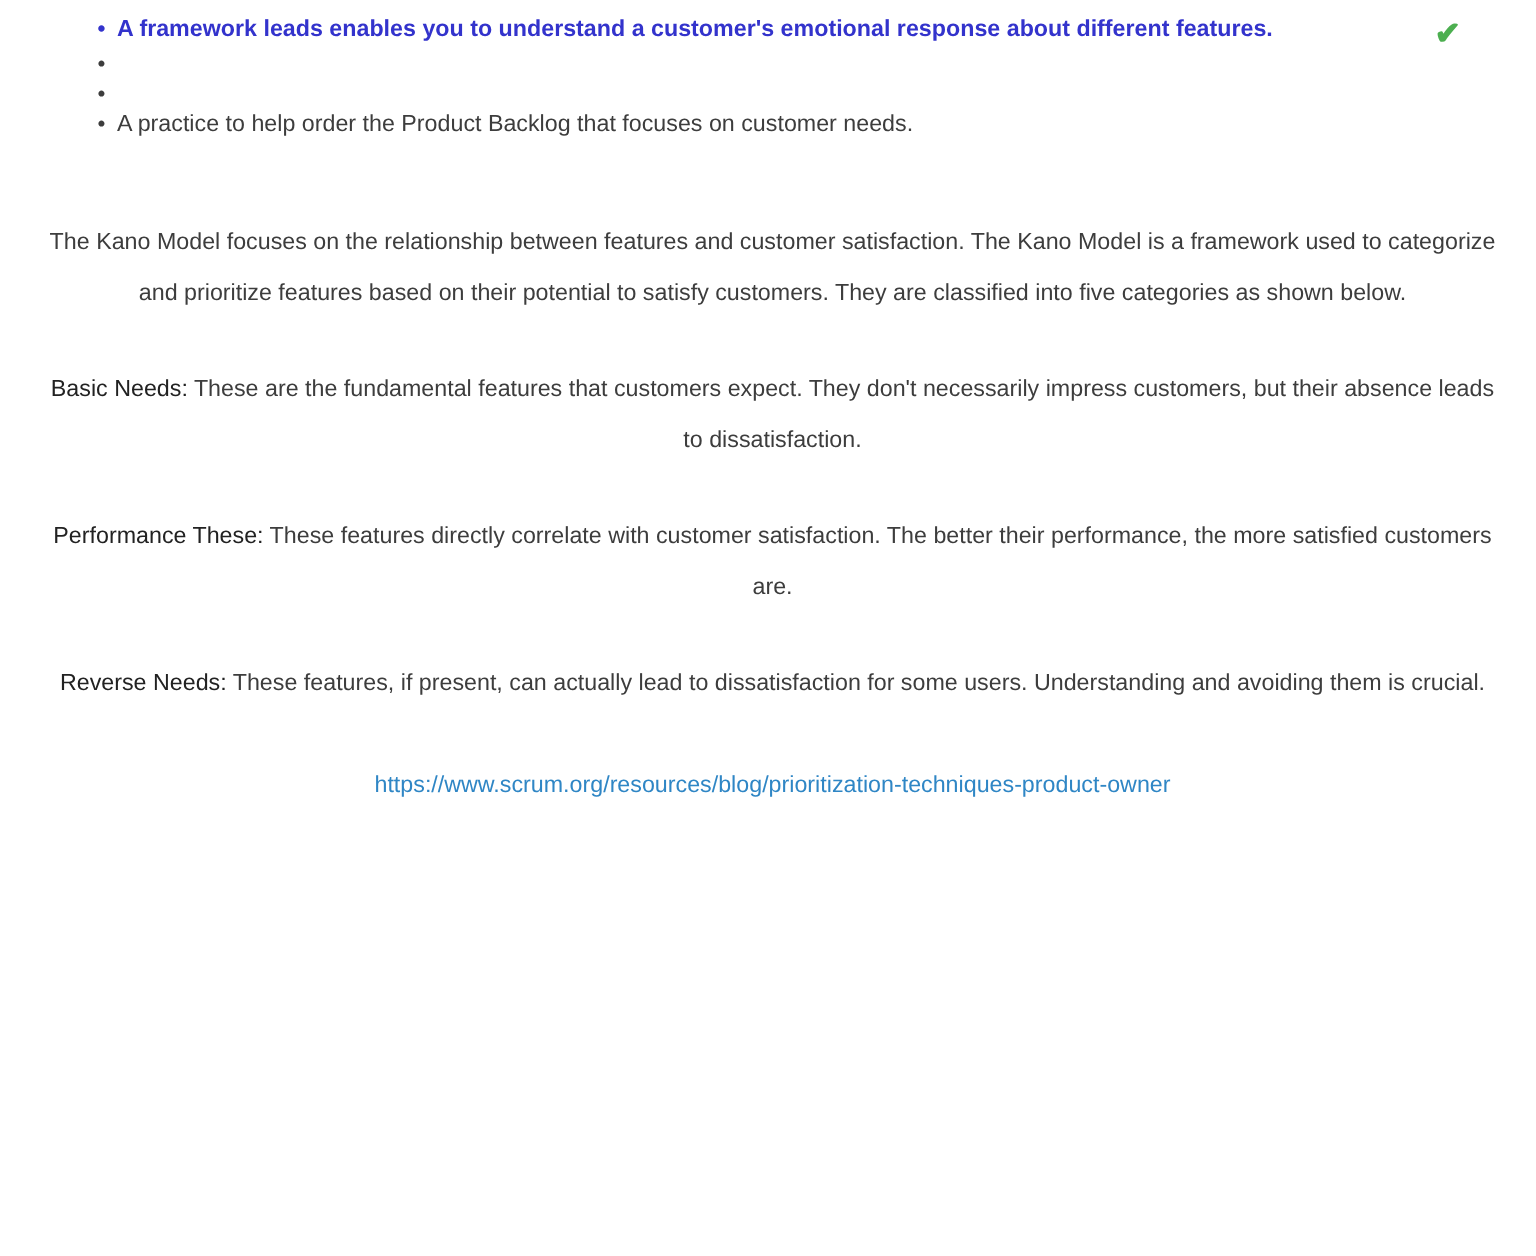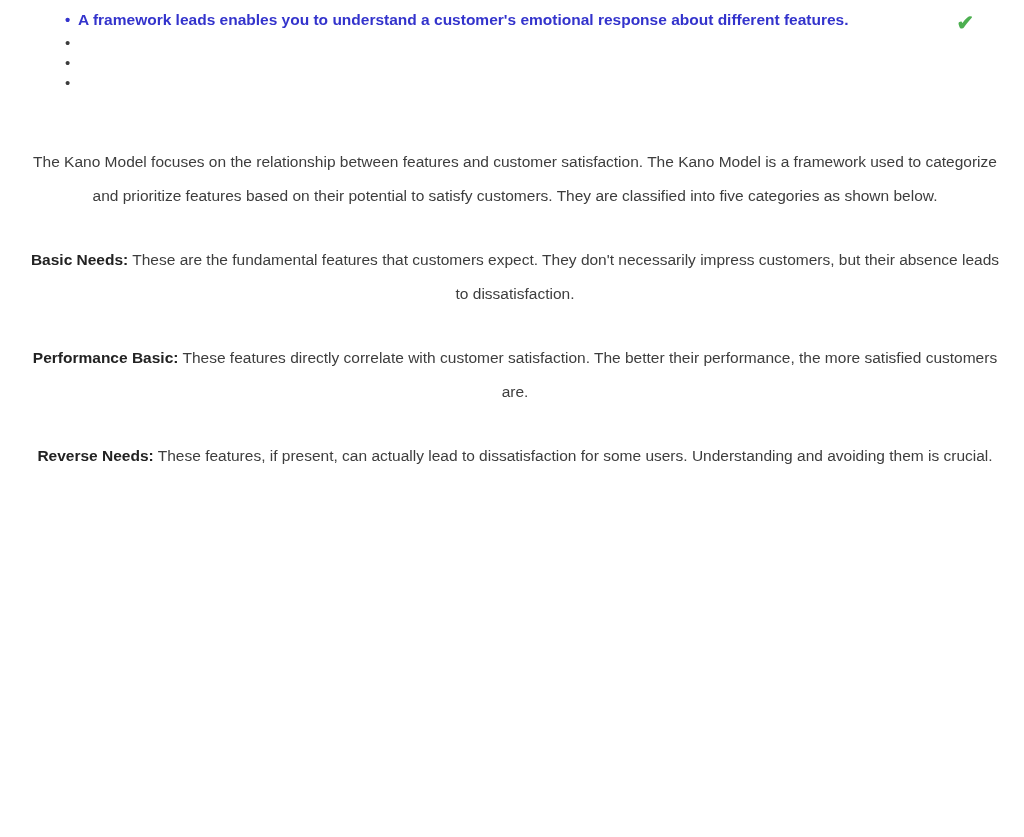--- a/index.html
+++ b/index.html
@@ -82,21 +82,21 @@
     font-size: 15.5px;
     line-height: 33.5px;
     color: #3d3d3d;
     margin: 0 0 31px 0;
     max-width: 975px;
     text-align: center;
   }
   .para:last-child { margin-bottom: 0; }
   .para b {
     color: #222222;
-    font-weight: bold;
+    font-weight: normal;
     margin-top: 20px;
   }
   .link-para {
     margin-top: 34px;
   }
   a.source-link {
     color: #2f86c5;
     font-size: 15.5px;
     line-height: 24px;
     text-decoration: none;
@@ -117,37 +117,41 @@
       </li>
       <li class="spacer-1"></li>
       <li class="answer-item plain">
         <span class="bullet">•</span>
       </li>
       <li class="answer-item plain">
         <span class="bullet">•</span>
       </li>
       <li class="answer-item plain">
         <span class="bullet">•</span>
+        <span>A practice to help order the Product Backlog that focuses on customer needs.</span>
       </li>
     </ul>
   </div>
 
   <div class="body-copy">
 
     <p class="para">The Kano Model focuses on the relationship between features and customer satisfaction. The Kano Model is a framework used to categorize and prioritize features based on their potential to satisfy customers. They are classified into five categories as shown below.</p>
 
     <p class="para">
       <b>Basic Needs:</b><span> These are the fundamental features that customers expect. They don't necessarily impress customers, but their absence leads to dissatisfaction.</span>
     </p>
 
     <p class="para">
-      <b>Performance Basic:</b><span> These features directly correlate with customer satisfaction. The better their performance, the more satisfied customers are.</span>
+      <b>Performance These:</b><span> These features directly correlate with customer satisfaction. The better their performance, the more satisfied customers are.</span>
     </p>
 
 
 
     <p class="para">
       <b>Reverse Needs:</b><span> These features, if present, can actually lead to dissatisfaction for some users. Understanding and avoiding them is crucial.</span>
     </p>
 
+    <p class="para link-para">
+      <a class="source-link" href="#">https://www.scrum.org/resources/blog/prioritization-techniques-product-owner</a>
+    </p>
 
   </div>
 </div>
 
 </body></html>

